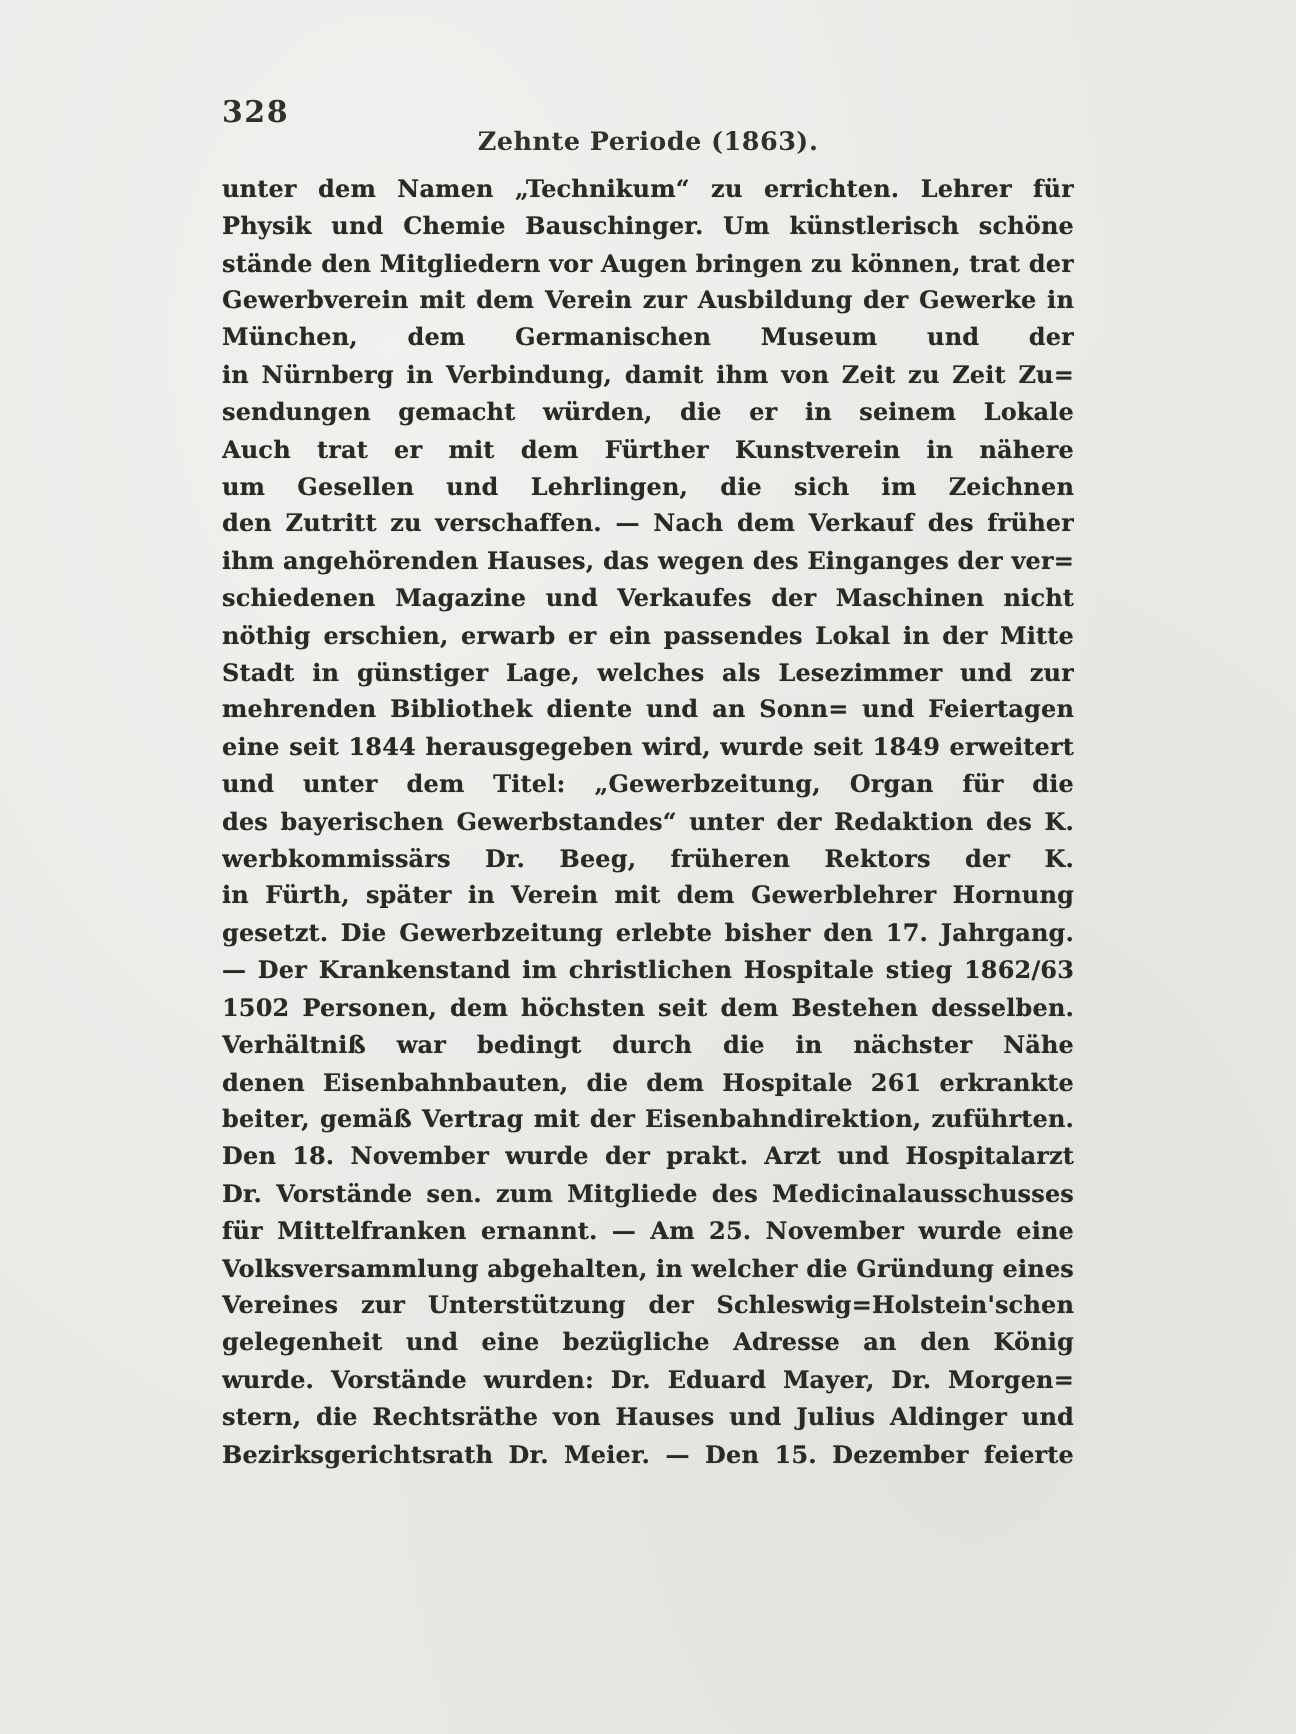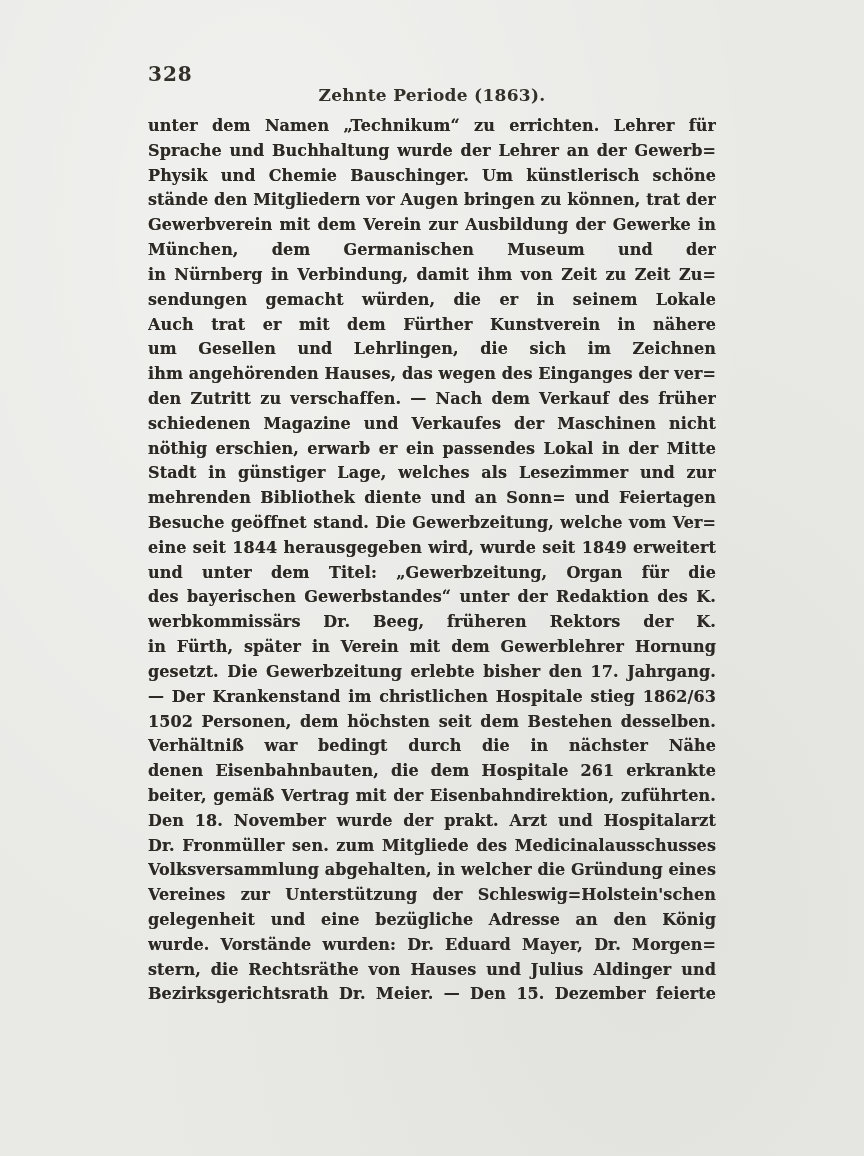--- a/index.html
+++ b/index.html
@@ -60,49 +60,48 @@
   }
 </style>
 </head>
 <body>
 
 <div class="page">
   <div class="page-number">328</div>
   <div class="running-title">Zehnte Periode (1863).</div>
   <div class="text-block">
       <div class="line">unter dem Namen „Technikum“ zu errichten.  Lehrer für deutsche</div>
-      <div class="line">Sprache und Buchhaltung wurde der Lehrer an der Gewerb=</div>
       <div class="line">Physik und Chemie Bauschinger.  Um künstlerisch schöne Gegen=</div>
       <div class="line">stände den Mitgliedern vor Augen bringen zu können, trat der</div>
       <div class="line">Gewerbverein mit dem Verein zur Ausbildung der Gewerke in</div>
       <div class="line">München, dem Germanischen Museum und der Kunstgewerkschule</div>
       <div class="line">in Nürnberg in Verbindung, damit ihm von Zeit zu Zeit Zu=</div>
       <div class="line">sendungen gemacht würden, die er in seinem Lokale ausstellte.</div>
       <div class="line">Auch trat er mit dem Fürther Kunstverein in nähere Beziehung,</div>
       <div class="line">um Gesellen und Lehrlingen, die sich im Zeichnen hervorthaten,</div>
+      <div class="line">den Zutritt zu verschaffen. — Nach dem Verkauf des früher</div>
       <div class="line">ihm angehörenden Hauses, das wegen des Einganges der ver=</div>
-      <div class="line">den Zutritt zu verschaffen. — Nach dem Verkauf des früher</div>
       <div class="line">schiedenen Magazine und Verkaufes der Maschinen nicht mehr</div>
       <div class="line">nöthig erschien, erwarb er ein passendes Lokal in der Mitte der</div>
       <div class="line">Stadt in günstiger Lage, welches als Lesezimmer und zur Aus=</div>
       <div class="line">mehrenden Bibliothek diente und an Sonn= und Feiertagen dem</div>
-      <div class="line">Besuche geöffnet stand.  Die Gewerbzeitung, welche vom Ver=</div>
       <div class="line">eine seit 1844 herausgegeben wird, wurde seit 1849 erweitert</div>
       <div class="line">und unter dem Titel: „Gewerbzeitung, Organ für die Interessen</div>
       <div class="line">des bayerischen Gewerbstandes“ unter der Redaktion des K. Ge=</div>
       <div class="line">werbkommissärs Dr. Beeg, früheren Rektors der K. Gewerbschule</div>
       <div class="line">in Fürth, später in Verein mit dem Gewerblehrer Hornung fort=</div>
       <div class="line">gesetzt.  Die Gewerbzeitung erlebte bisher den 17. Jahrgang. ¹⁰⁷⁶)</div>
       <div class="line">— Der Krankenstand im christlichen Hospitale stieg 1862/63 auf</div>
       <div class="line">1502 Personen, dem höchsten seit dem Bestehen desselben.  Dieses</div>
       <div class="line">Verhältniß war bedingt durch die in nächster Nähe stattgefun=</div>
       <div class="line">denen Eisenbahnbauten, die dem Hospitale 261 erkrankte Ar=</div>
       <div class="line">beiter, gemäß Vertrag mit der Eisenbahndirektion, zuführten. —</div>
       <div class="line">Den 18. November wurde der prakt. Arzt und Hospitalarzt</div>
-      <div class="line">Dr. Fronmüller sen. zum Mitgliede des Medicinalausschusses</div>
+      <div class="line">Dr. Vorstände sen. zum Mitgliede des Medicinalausschusses</div>
+      <div class="line">für Mittelfranken ernannt. — Am 25. November wurde eine</div>
       <div class="line">Volksversammlung abgehalten, in welcher die Gründung eines</div>
       <div class="line">Vereines zur Unterstützung der Schleswig=Holstein'schen An=</div>
       <div class="line">gelegenheit und eine bezügliche Adresse an den König beschlossen</div>
       <div class="line">wurde.  Vorstände wurden: Dr. Eduard Mayer, Dr. Morgen=</div>
       <div class="line">stern, die Rechtsräthe von Hauses und Julius Aldinger und</div>
       <div class="line">Bezirksgerichtsrath Dr. Meier. — Den 15. Dezember feierte</div>
     </div>
 </div>
 
 </body></html>

